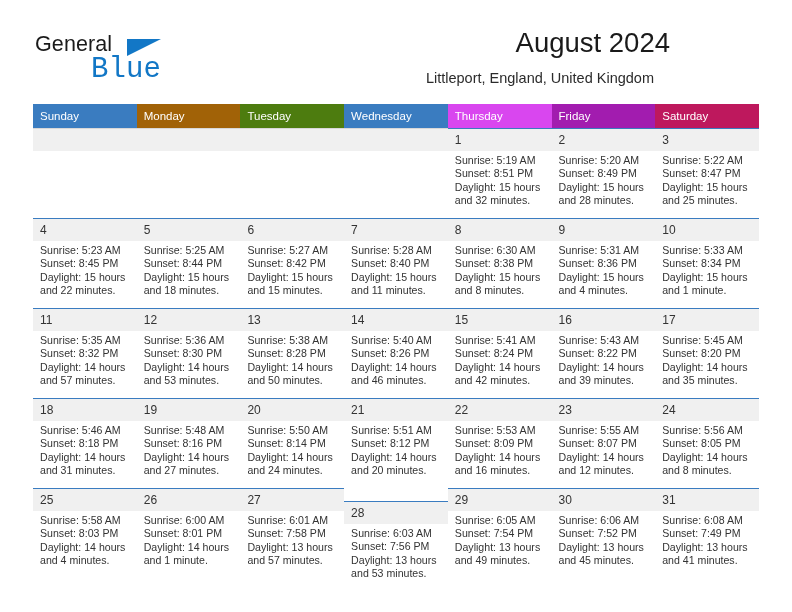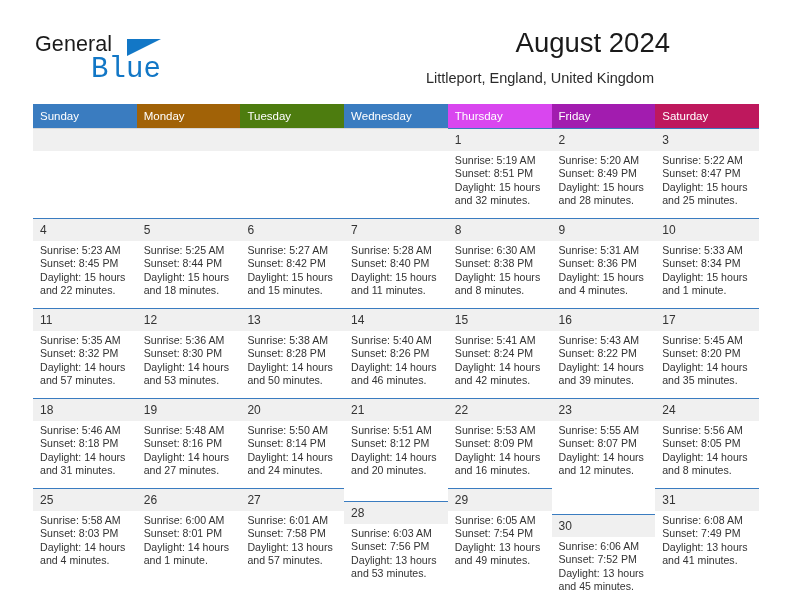--- a/index.html
+++ b/index.html
@@ -522,21 +522,21 @@
               <span class="daynum">29</span>
               <div class="cell-body">
                 <div>Sunrise: 6:05 AM</div>
                 <div>Sunset: 7:54 PM</div>
                 <div>Daylight: 13 hours</div>
                 <div>and 49 minutes.</div>
               </div>
             </div>
           </td>
           <td>
-            <div class="cell-inner" style="border-top-color: rgb(58, 124, 192); margin-top: 26px;">
+            <div class="cell-inner" style="border-top-color: rgb(58, 124, 192);">
               <span class="daynum">30</span>
               <div class="cell-body">
                 <div>Sunrise: 6:06 AM</div>
                 <div>Sunset: 7:52 PM</div>
                 <div>Daylight: 13 hours</div>
                 <div>and 45 minutes.</div>
               </div>
             </div>
           </td>
           <td>

